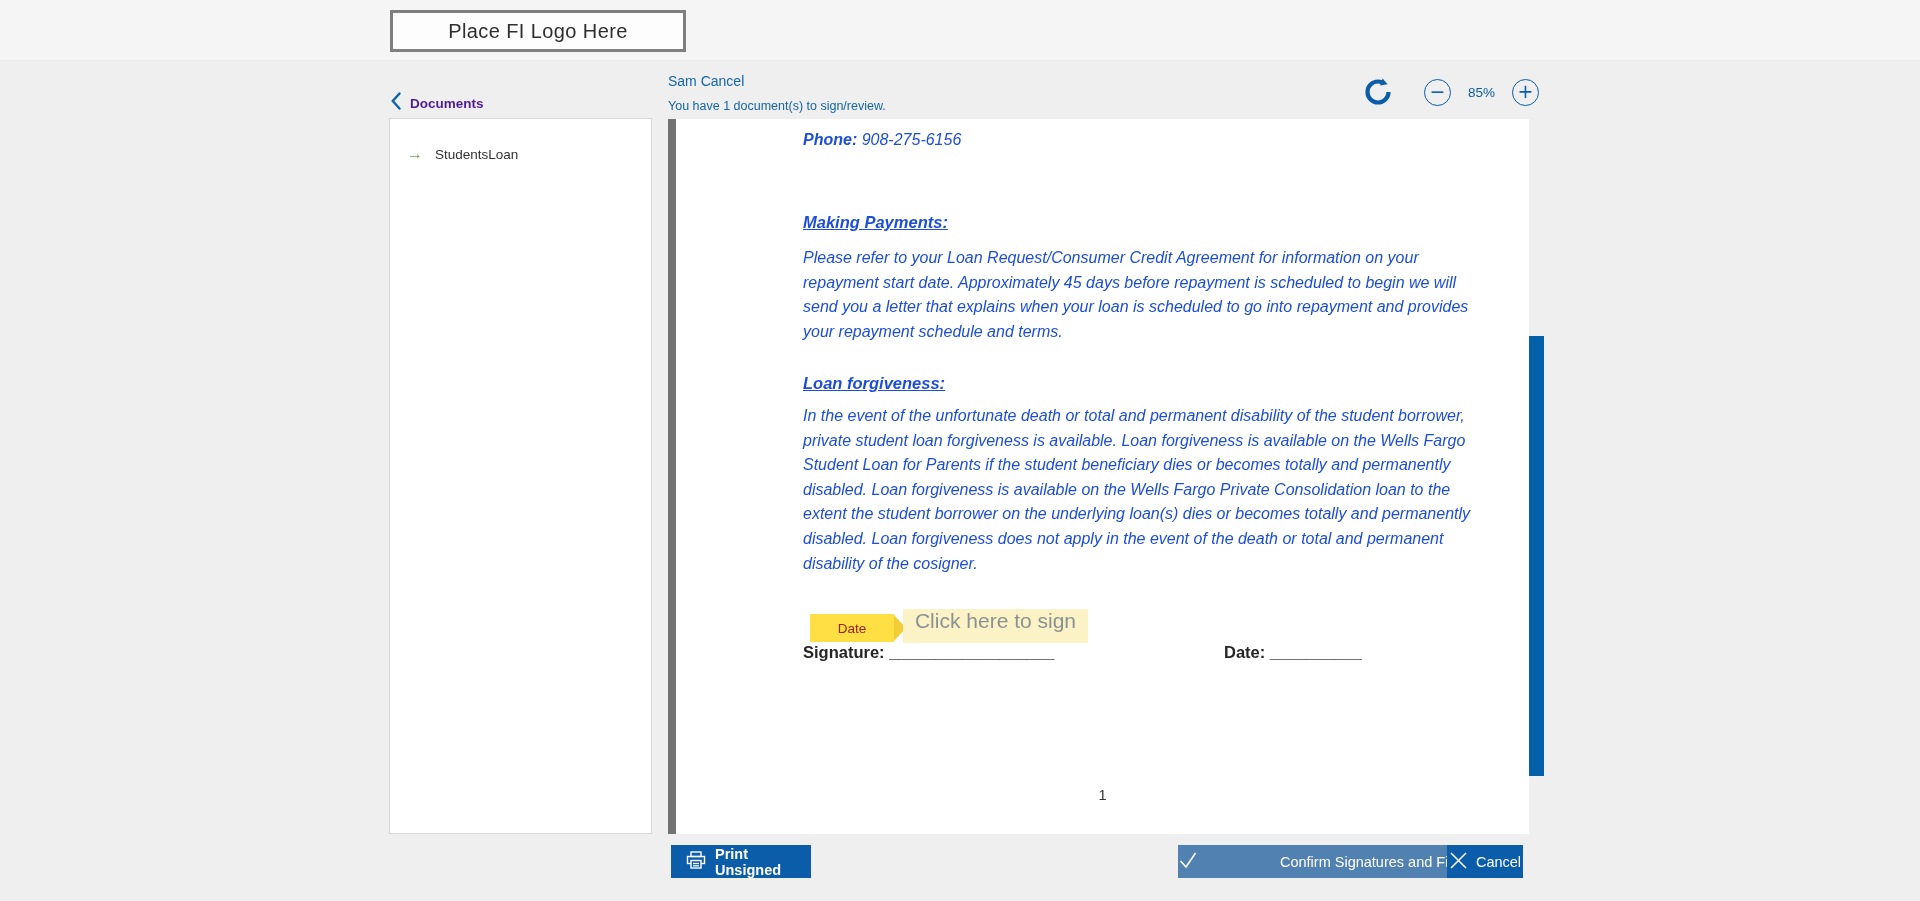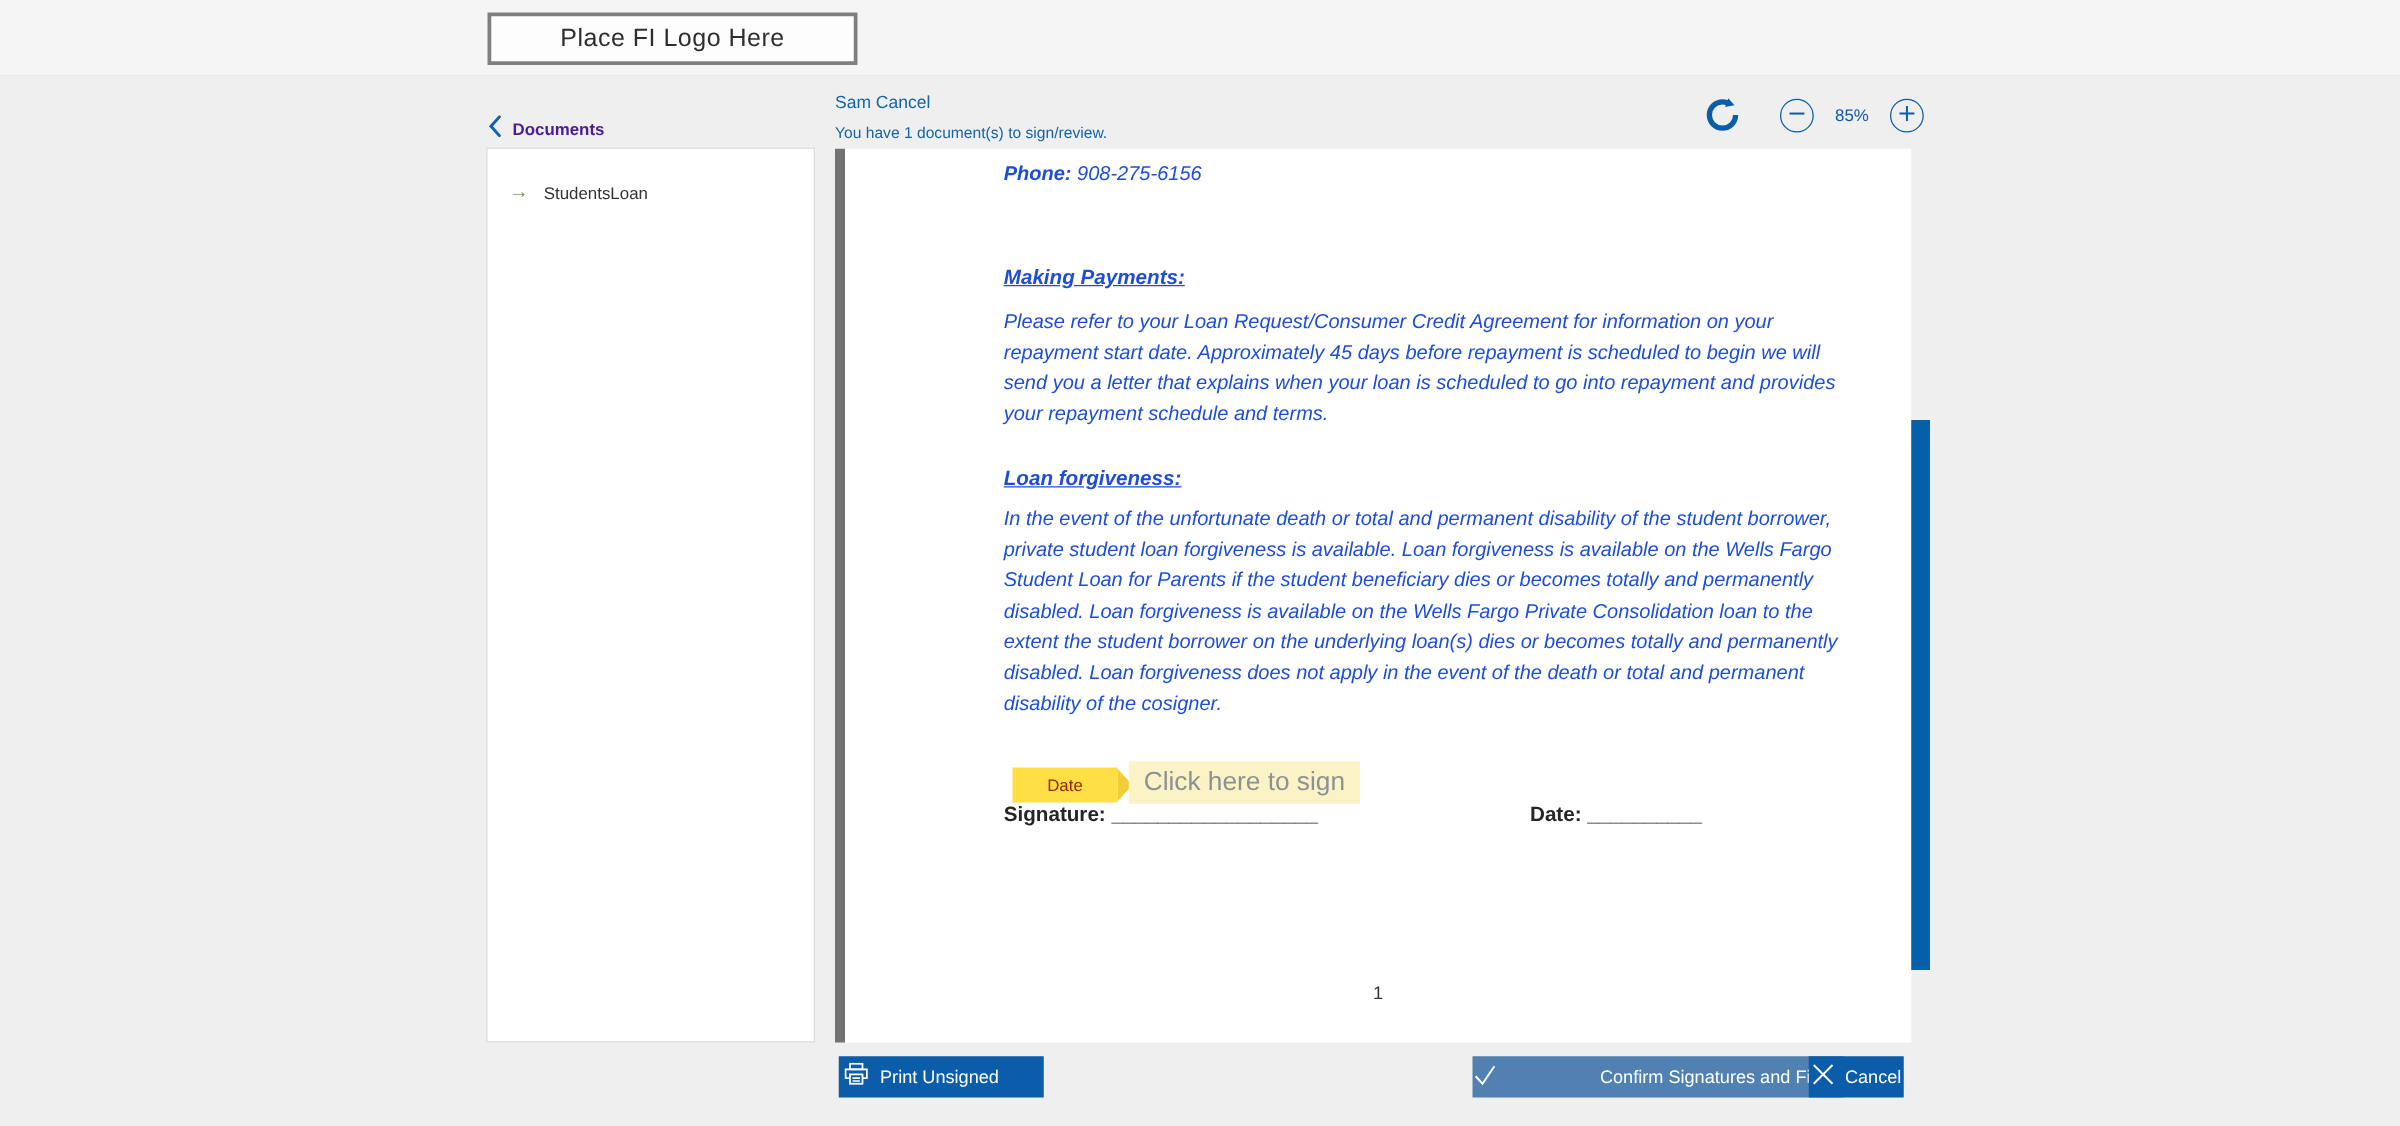--- a/index.html
+++ b/index.html
@@ -73,36 +73,36 @@
     display:flex; align-items:center; justify-content:center; cursor:pointer;
   }
   .sign-tag::after {
     content:""; position:absolute; left:84px; top:1px;
     border-top:13px solid transparent; border-bottom:13px solid transparent;
     border-left:12px solid #f3cd35;
   }
   .sign-cta {
     position:absolute; left:227px; top:490px; width:185px; height:34px;
     background:#fbf3c5; color:#8d9194; font-size:21px;
-    display:flex; align-items:center; justify-content:center; cursor:pointer;
+    display:flex; align-items:flex-start; justify-content:center; cursor:pointer;
   }
   .sig-row { position:absolute; left:127px; top:524px; width:672px; font-weight:bold; font-size:16.5px; }
   .date-group { position:absolute; left:421px; top:0; }
   .page-num { position:absolute; left:0; top:668px; width:100%; text-align:center; font-size:14.5px; color:#333; }
   .scroll-thumb {
     position:absolute; left:1529px; top:336px; width:15px; height:440px;
     background:#0560aa; cursor:pointer;
   }
   
   .btn {
     position:absolute; top:845px; height:33px;
     display:flex; align-items:center; color:#fff; font-size:14.5px;
     cursor:pointer;
   }
-  .btn-print { left:671px; width:164px; background:#0b5ca9; gap:9px; padding-left:4px; }
+  .btn-print { left:671px; width:140px; background:#0b5ca9; gap:9px; padding-left:15px;font-weight:bold; }
   .btn-confirm { left:1178px; width:297px; background:#5181b1; gap:11px; justify-content:space-between; }
   .btn-cancel { left:1447px; width:76px; background:#0b5ca9; gap:8px; justify-content:center; }
 </style>
 </head>
 <body>
 
 <div>
 
   <div class="topbar">
     <div class="logo-box">

